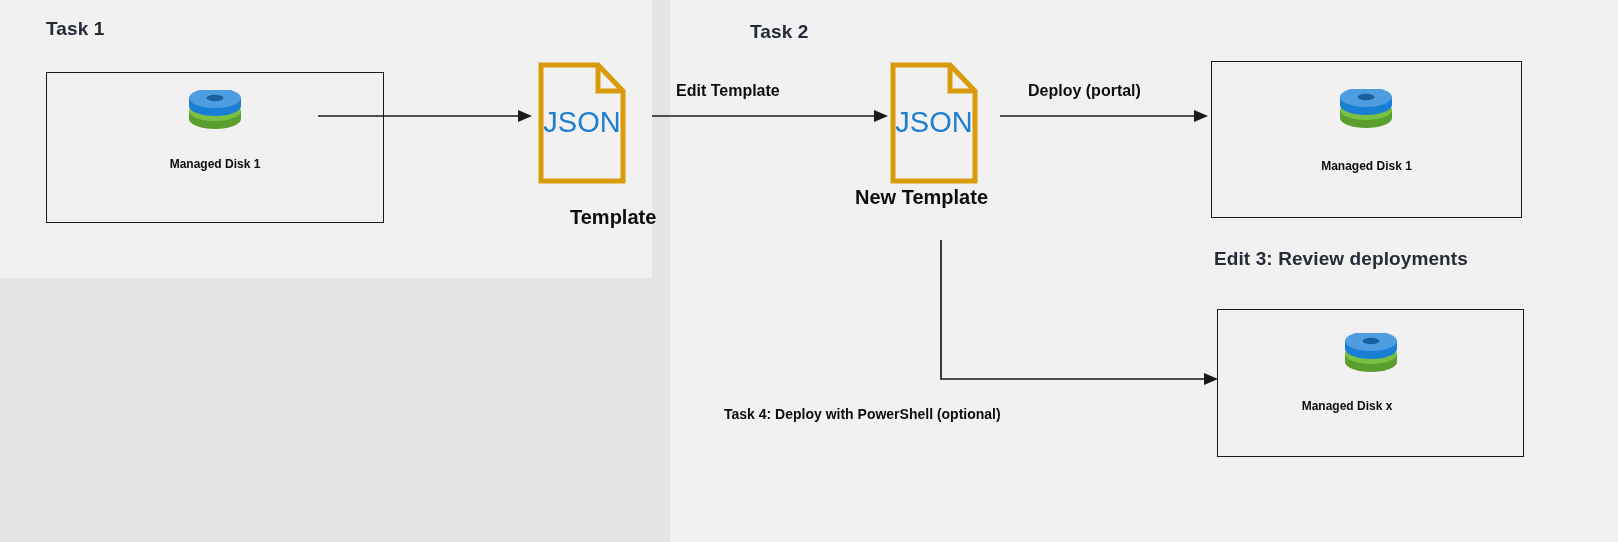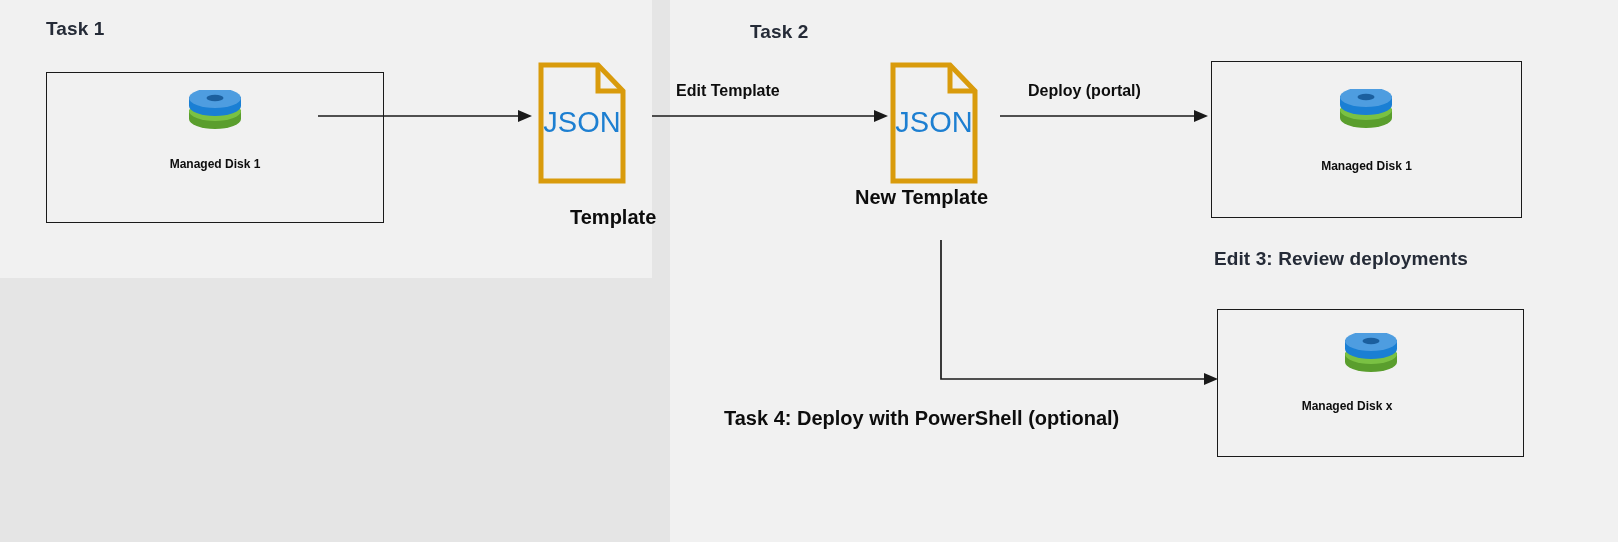--- a/index.html
+++ b/index.html
@@ -74,21 +74,21 @@
     color: #0d0d0d;
     font-weight: bold;
     font-size: 16px;
     white-space: nowrap;
   }
 
   .task-note {
     position: absolute;
     color: #0d0d0d;
     font-weight: bold;
-    font-size: 20px;
+    font-size: 14px;
     white-space: nowrap;
     line-height: 1.38;
   }
 
   .connector {
     position: absolute;
     overflow: visible;
   }
   .connector line,
   .connector polyline {

